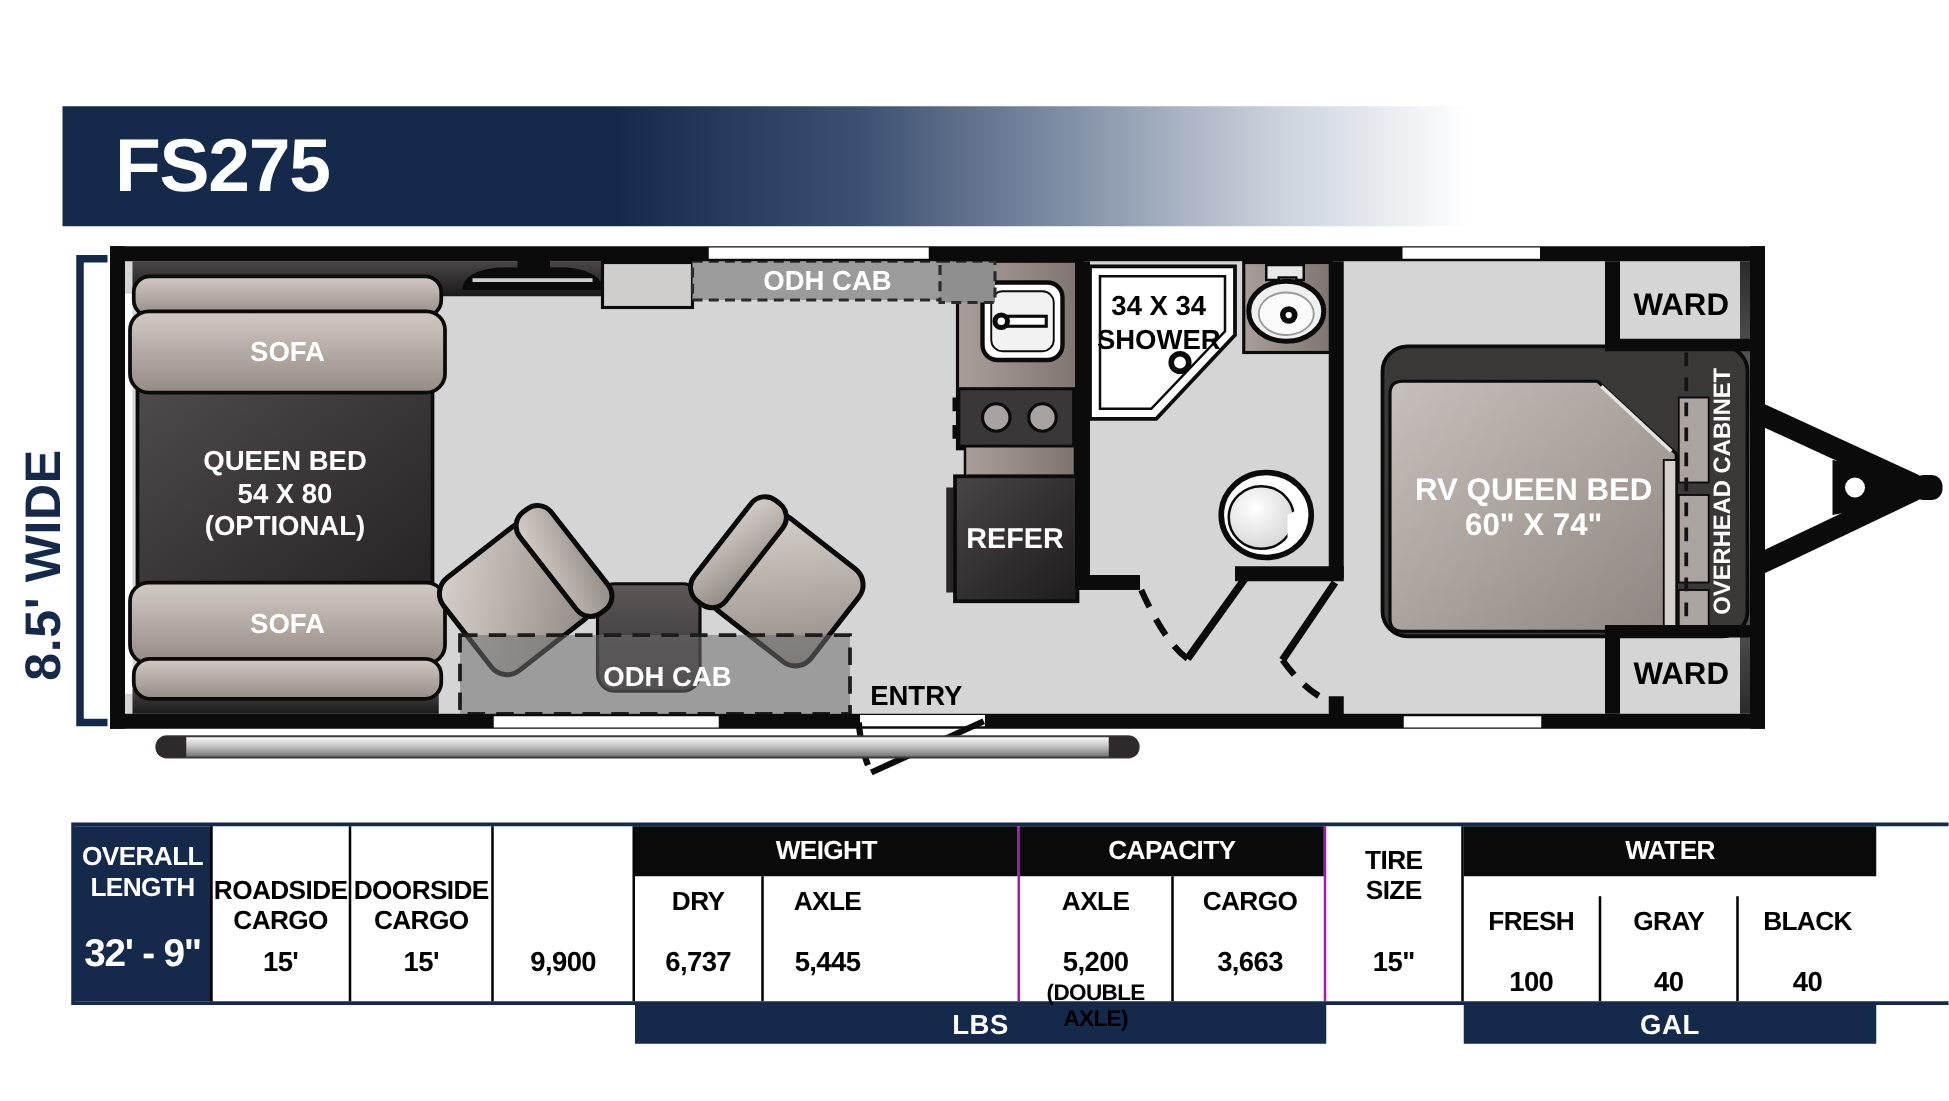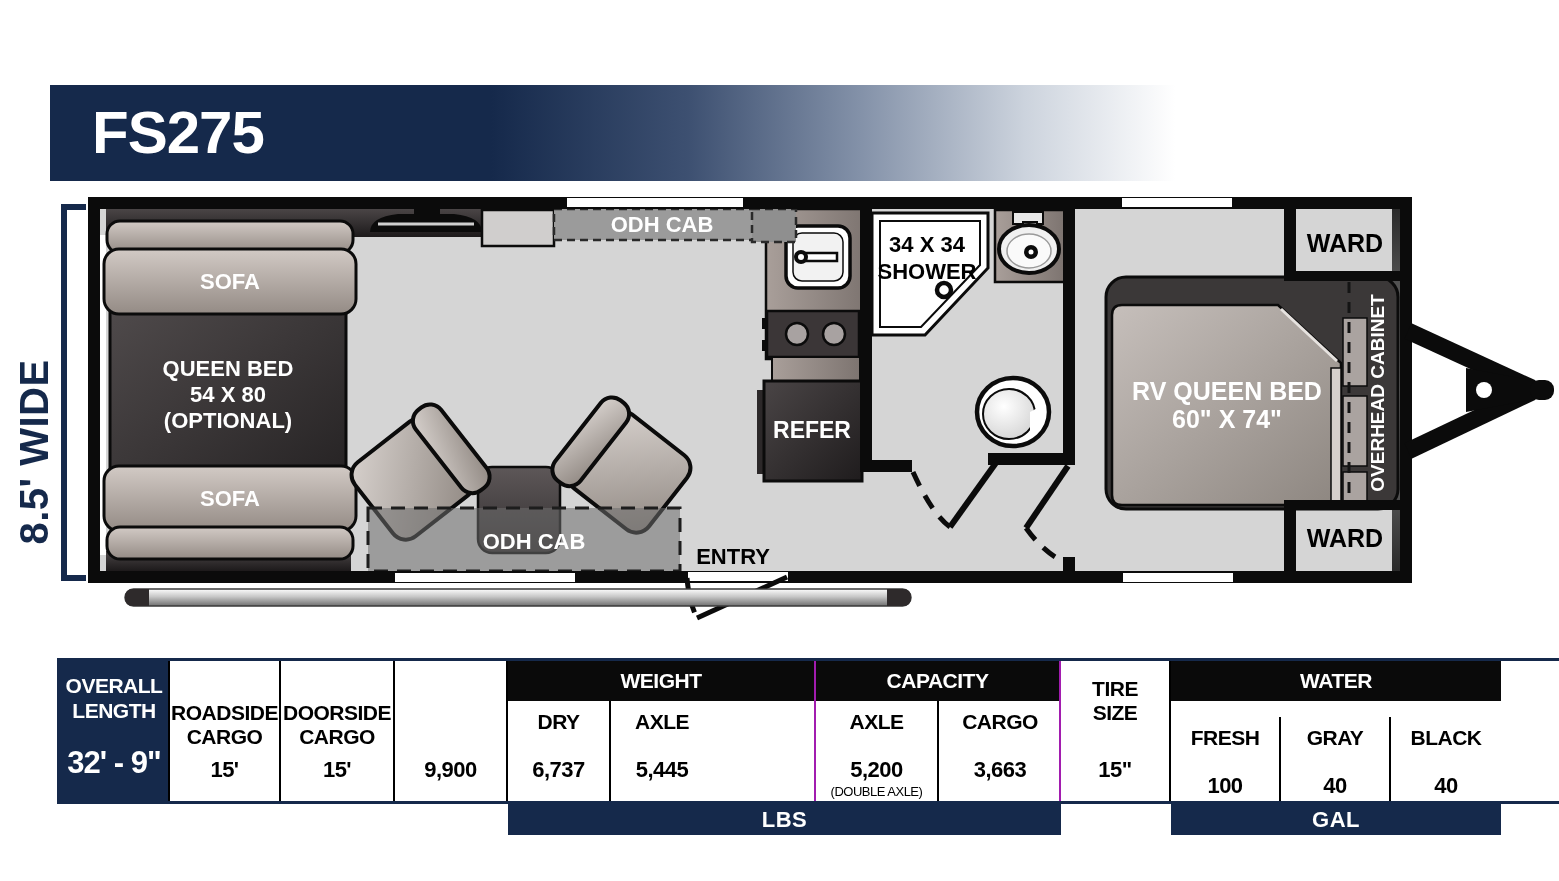--- a/index.html
+++ b/index.html
@@ -42,21 +42,21 @@
   .tire .lbl{padding-top:16px;}
   .group{box-sizing:border-box;border-right:2px solid #a21caf;display:flex;flex-direction:column;}
   .group:last-child{border-right:none;gap:16px;}
   .group .ghead{height:40px;background:#0a0a0a;color:#fff;font-size:21px;font-weight:bold;
     display:flex;align-items:center;justify-content:center;letter-spacing:-0.5px;}
   .group .gbody{flex:1;display:grid;position:relative;}
   .sub{box-sizing:border-box;border-right:2px solid #000;position:relative;text-align:center;}
   .sub:last-child{border-right:none;}
   .sub .lbl{padding-top:9px;font-size:21px;font-weight:bold;letter-spacing:-0.5px;}
   .sub .val{position:absolute;top:56px;left:0;right:0;font-size:22px;font-weight:bold;letter-spacing:-0.5px;}
-  .sub .note{font-size:13px;letter-spacing:-0.5px;margin-top:1px;font-weight:normal;}
+  .sub .note{font-size:18px;letter-spacing:-0.5px;margin-top:1px;font-weight:bold;}
   .spec-bars{
     display:grid;margin-left:3px;
     grid-template-columns:110px 111px 114px 113px 103px 102px 103px 123px 122px 110px 110px 110px 110px;
     grid-template-rows:31px;
   }
   .bar{background:#15294b;color:#fff;font-size:22px;font-weight:bold;display:flex;
     align-items:center;justify-content:center;letter-spacing:0.5px;}
   .bar-spacer{background:transparent;}
 </style>
 </head>

